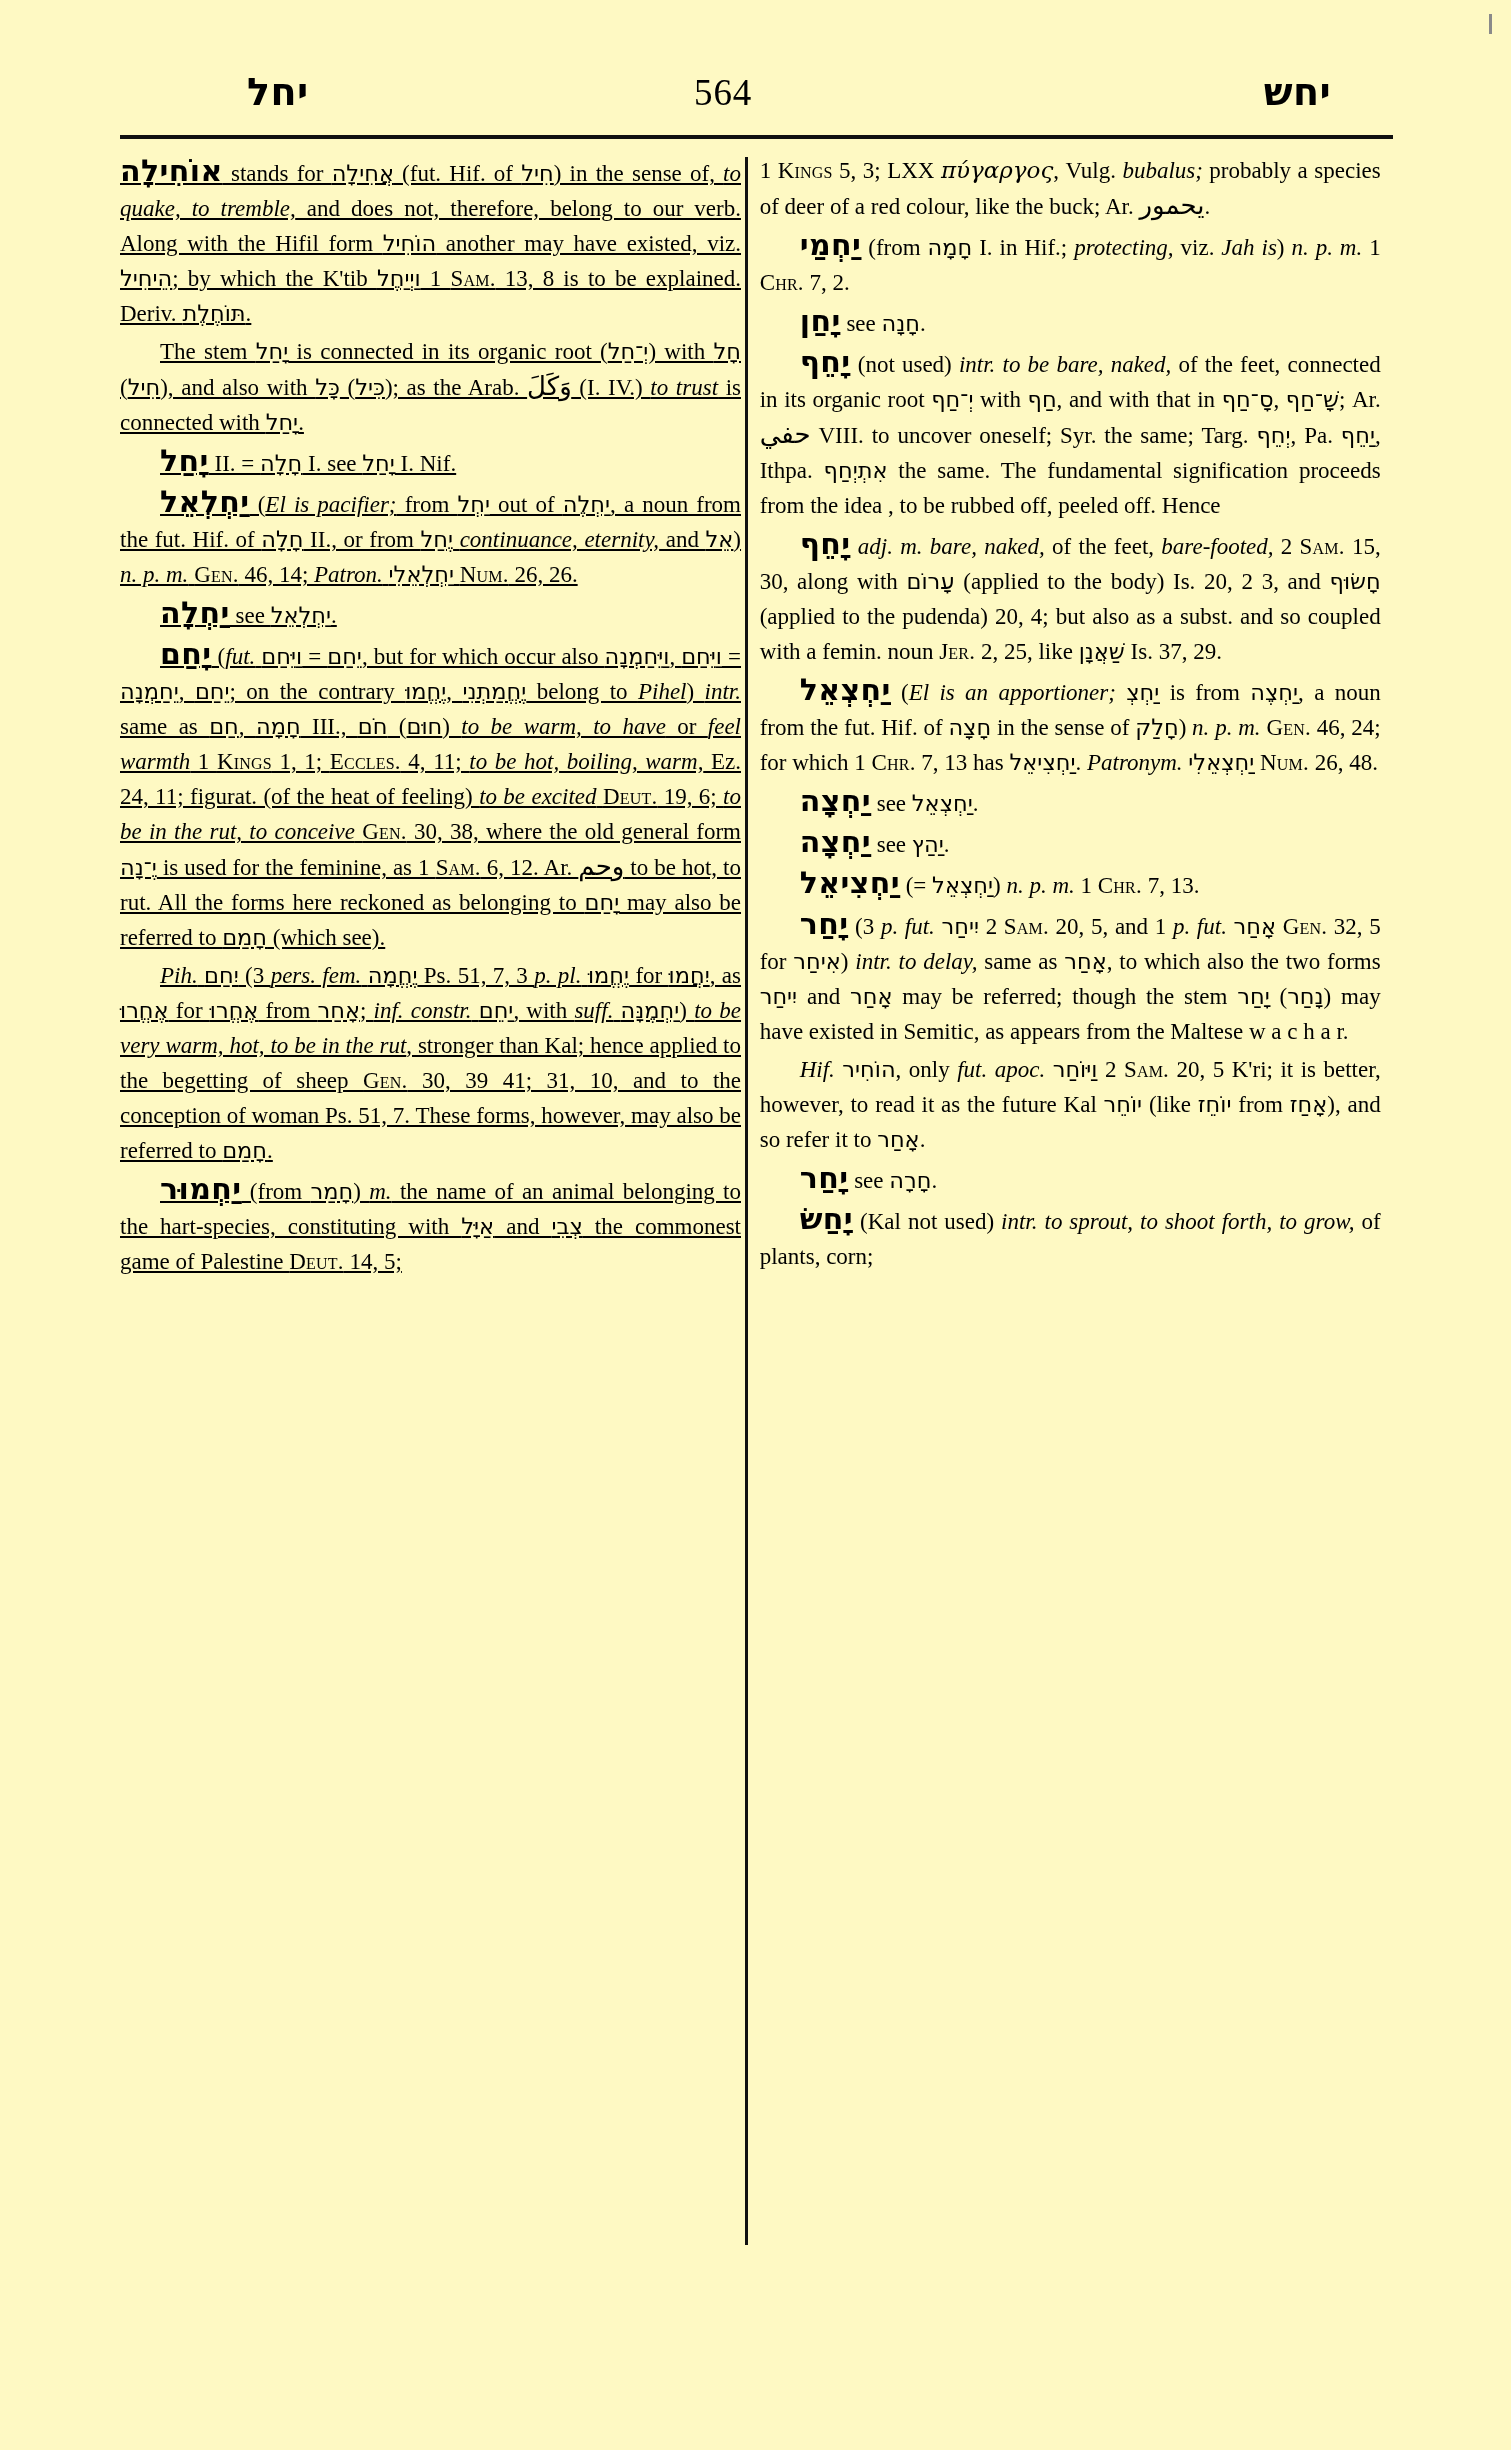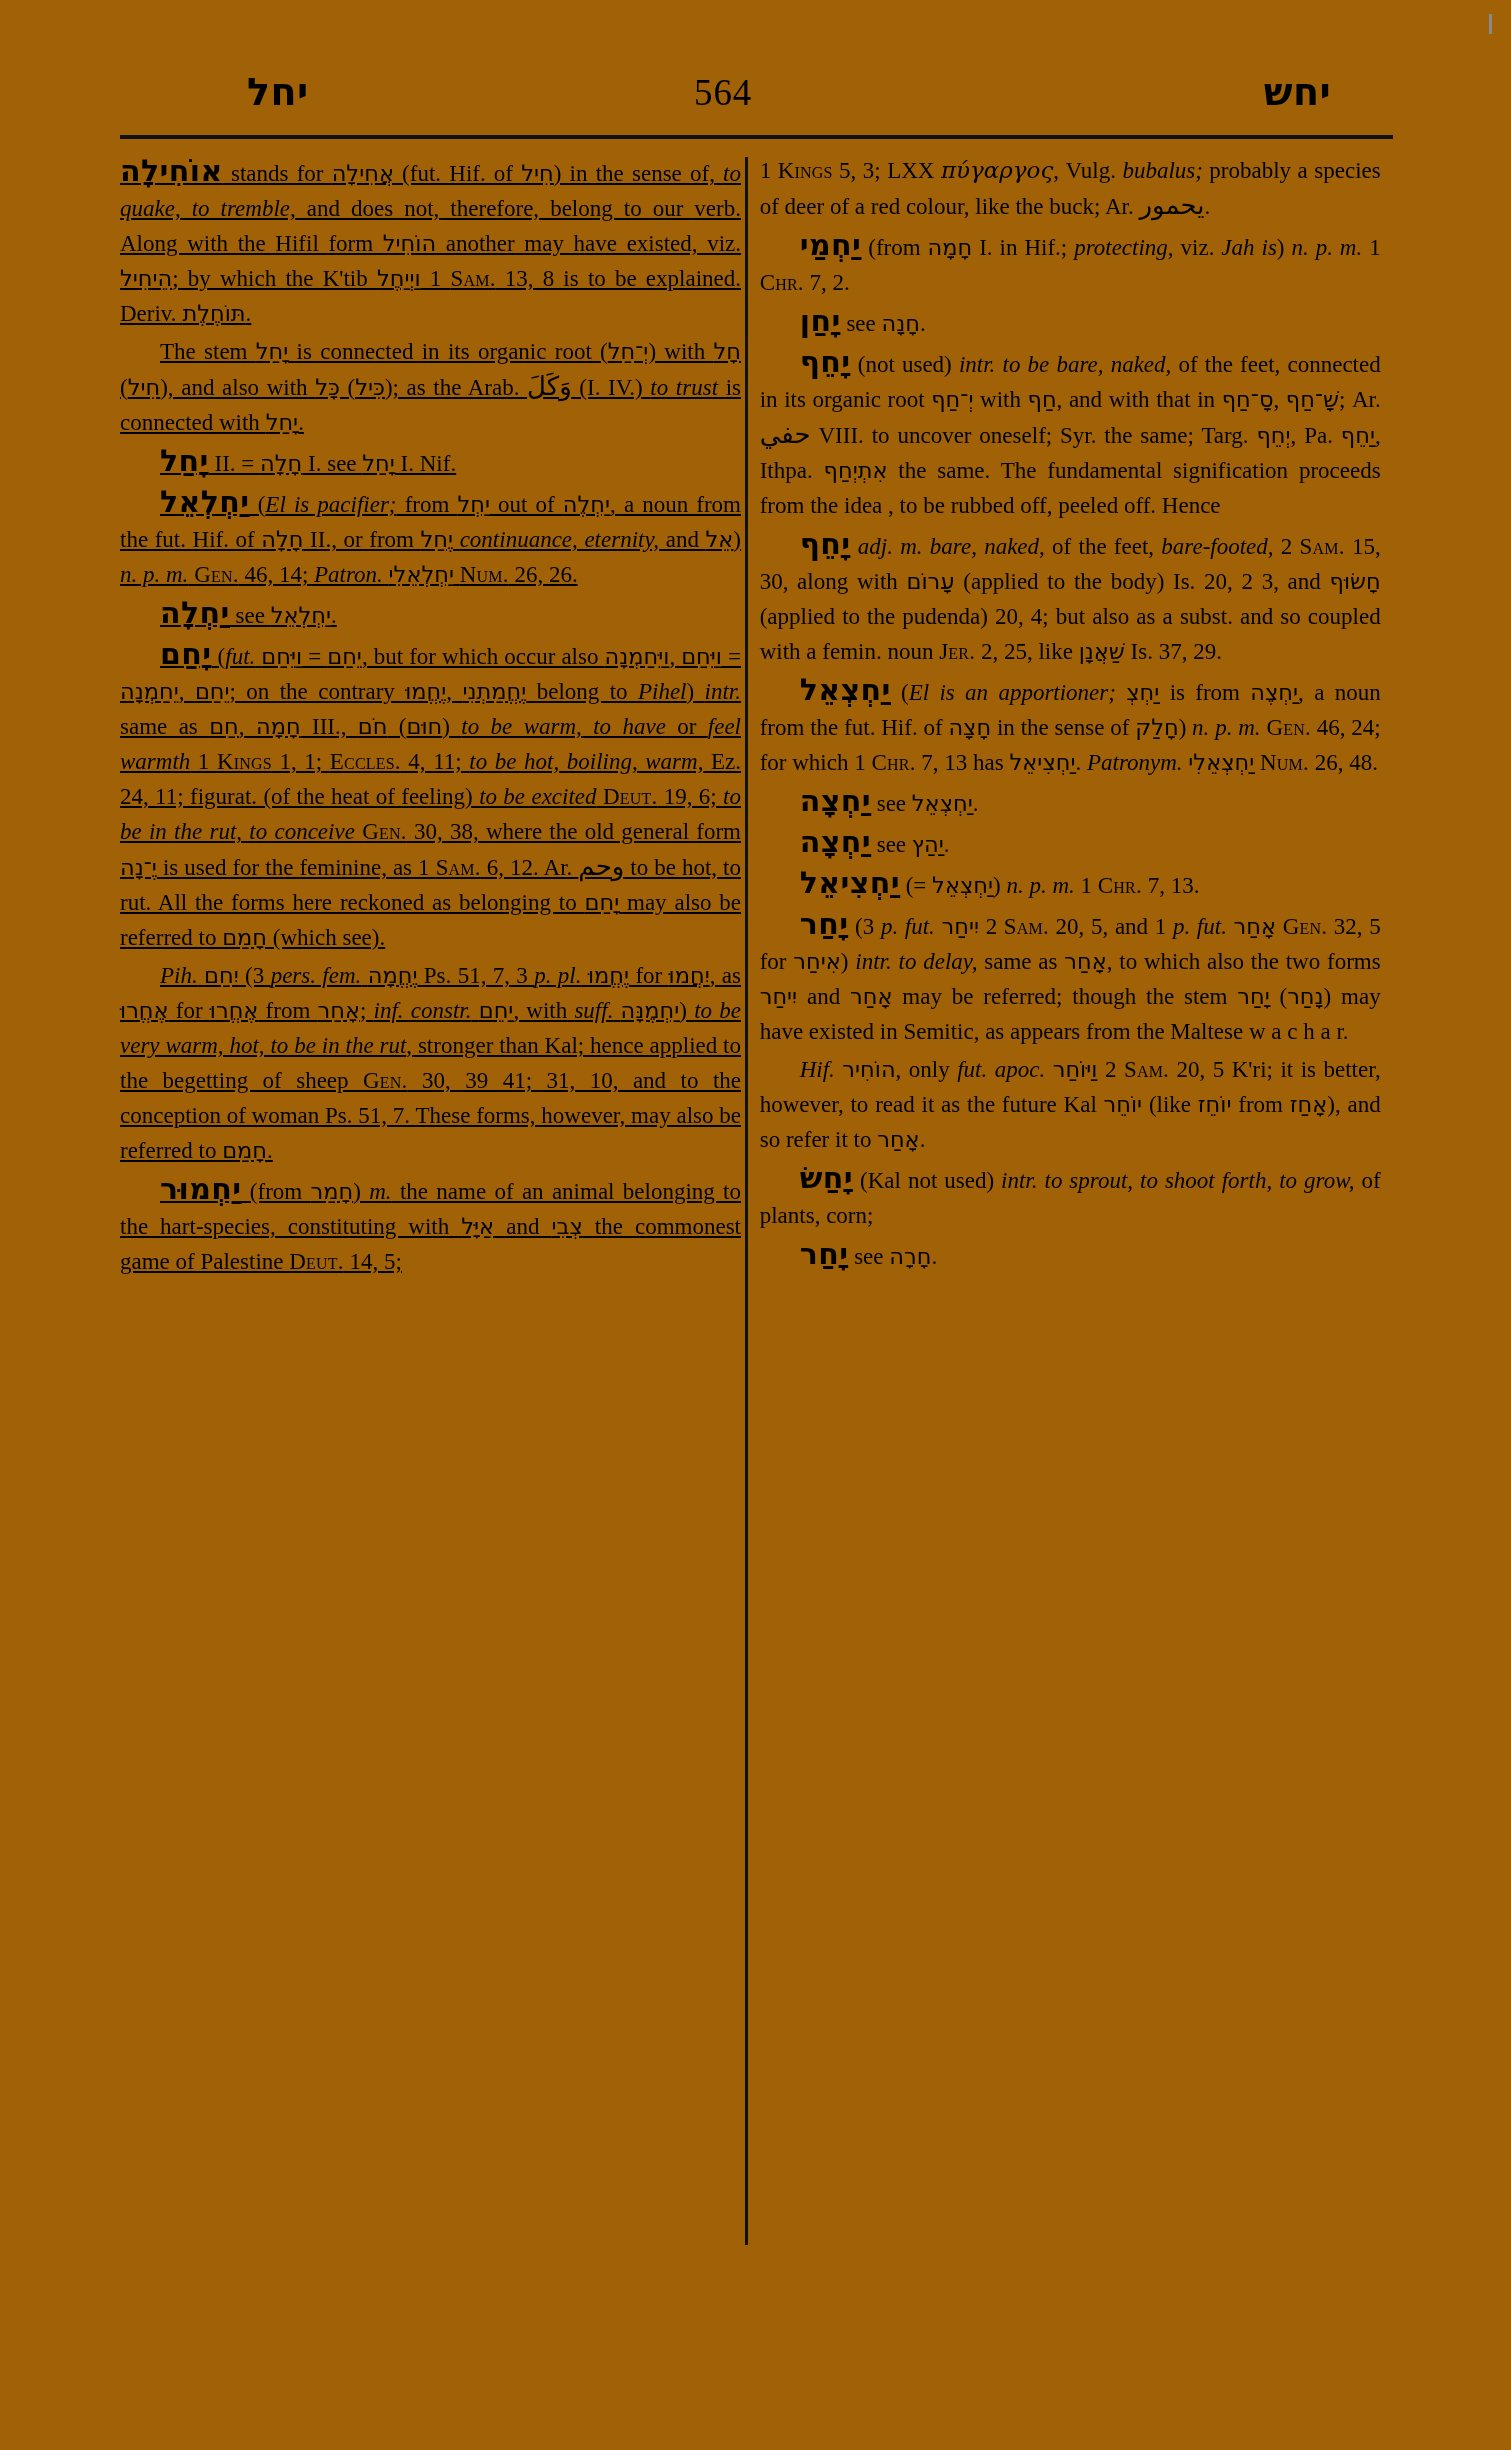--- a/index.html
+++ b/index.html
@@ -10,21 +10,21 @@
   }
   body {
     font-family: "Liberation Serif", "DejaVu Serif", serif;
     color: #000000;
   }
   .page {
     position: relative;
     width: 1512px;
     height: 2450px;
     margin: 0 auto;
-    background: #a16207;
+    background: #fef9c3;
     overflow: hidden;
   }
   
   .header {
     position: absolute;
     left: 189px;
     top: 70px;
     width: 1142px;
     height: 56px;
     display: flex;
@@ -152,19 +152,19 @@
         <p class="entry indent"><span class="heb-lemma">יַחְמַי</span><span> (from </span><span class="heb">חָמָה</span><span> I. in Hif.; </span><span class="it">protecting,</span><span> viz. </span><span class="it">Jah is</span><span>) </span><span class="it">n. p. m.</span><span> 1 </span><span class="sc">Chr.</span><span> 7, 2.</span></p>
         <p class="entry indent"><span class="heb-lemma">יָחַן</span><span> see </span><span class="heb">חָנָה</span><span>.</span></p>
         <p class="entry indent"><span class="heb-lemma">יָחֵף</span><span> (not used) </span><span class="it">intr. to be bare, naked,</span><span> of the feet, connected in its organic root </span><span class="heb">יְ־חַף</span><span> with </span><span class="heb">חַף</span><span>, and with that in </span><span class="heb">סָ־חַף</span><span>, </span><span class="heb">שָׁ־חַף</span><span>; Ar. </span><span class="arab">حفي</span><span> VIII. to uncover oneself; Syr. the same; Targ. </span><span class="heb">יְחֵף</span><span>, Pa. </span><span class="heb">יַחֵף</span><span>, Ithpa. </span><span class="heb">אִתְיְחַף</span><span> the same. The fundamental signification proceeds from the idea ,  to be rubbed off, peeled off. Hence</span></p>
         <p class="entry indent"><span class="heb-lemma">יָחֵף</span><span> </span><span class="it">adj. m. bare, naked,</span><span> of the feet, </span><span class="it">bare-footed,</span><span> 2 </span><span class="sc">Sam.</span><span> 15, 30, along with </span><span class="heb">עָרוֹם</span><span> (applied to the body) Is. 20, 2 3, and </span><span class="heb">חָשׂוּף</span><span> (applied to the pudenda) 20, 4; but also as a subst. and so coupled with a femin. noun </span><span class="sc">Jer.</span><span> 2, 25, like </span><span class="heb">שַׁאֲנָן</span><span> Is. 37, 29.</span></p>
         <p class="entry indent"><span class="heb-lemma">יַחְצְאֵל</span><span> (</span><span class="it">El is an apportioner;</span><span> </span><span class="heb">יַחְצְ</span><span> is from </span><span class="heb">יַחְצֶה</span><span>, a noun from the fut. Hif. of </span><span class="heb">חָצָה</span><span> in the sense of </span><span class="heb">חָלַק</span><span>) </span><span class="it">n. p. m.</span><span> </span><span class="sc">Gen.</span><span> 46, 24; for which 1 </span><span class="sc">Chr.</span><span> 7, 13 has </span><span class="heb">יַחְצִיאֵל</span><span>. </span><span class="it">Patronym.</span><span> </span><span class="heb">יַחְצְאֵלִי</span><span> </span><span class="sc">Num.</span><span> 26, 48.</span></p>
         <p class="entry indent"><span class="heb-lemma">יַחְצָה</span><span> see </span><span class="heb">יַחְצְאֵל</span><span>.</span></p>
         <p class="entry indent"><span class="heb-lemma">יַחְצָה</span><span> see </span><span class="heb">יַהַץ</span><span>.</span></p>
         <p class="entry indent"><span class="heb-lemma">יַחְצִיאֵל</span><span> (= </span><span class="heb">יַחְצְאֵל</span><span>) </span><span class="it">n. p. m.</span><span> 1 </span><span class="sc">Chr.</span><span> 7, 13.</span></p>
         <p class="entry indent"><span class="heb-lemma">יָחַר</span><span> (3 </span><span class="it">p. fut.</span><span> </span><span class="heb">יִיחַר</span><span> 2 </span><span class="sc">Sam.</span><span> 20, 5, and 1 </span><span class="it">p. fut.</span><span> </span><span class="heb">אָחַר</span><span> </span><span class="sc">Gen.</span><span> 32, 5 for </span><span class="heb">אִיחַר</span><span>) </span><span class="it">intr. to delay,</span><span> same as </span><span class="heb">אָחַר</span><span>, to which also the two forms </span><span class="heb">יִיחַר</span><span> and </span><span class="heb">אָחַר</span><span> may be referred; though the stem </span><span class="heb">יָחַר</span><span> (</span><span class="heb">נָחַר</span><span>) may have existed in Semitic, as appears from the Maltese w a c h a r.</span></p>
         <p class="entry indent"><span class="it">Hif.</span><span> </span><span class="heb">הוֹחִיר</span><span>, only </span><span class="it">fut. apoc.</span><span> </span><span class="heb">וַיּוֹחַר</span><span> 2 </span><span class="sc">Sam.</span><span> 20, 5 K'ri; it is better, however, to read it as the future Kal </span><span class="heb">יוֹחֵר</span><span> (like </span><span class="heb">יוֹחֵז</span><span> from </span><span class="heb">אָחַז</span><span>), and so refer it to </span><span class="heb">אָחַר</span><span>.</span></p>
+        <p class="entry indent"><span class="heb-lemma">יָחַר</span><span> see </span><span class="heb">חָרָה</span><span>.</span></p>
         <p class="entry indent"><span class="heb-lemma">יָחַשׂ</span><span> (Kal not used) </span><span class="it">intr. to sprout, to shoot forth, to grow,</span><span> of plants, corn;</span></p>
-        <p class="entry indent"><span class="heb-lemma">יָחַר</span><span> see </span><span class="heb">חָרָה</span><span>.</span></p>
       </div>
   </div>
 
 </div>
 
 
 </body></html>

